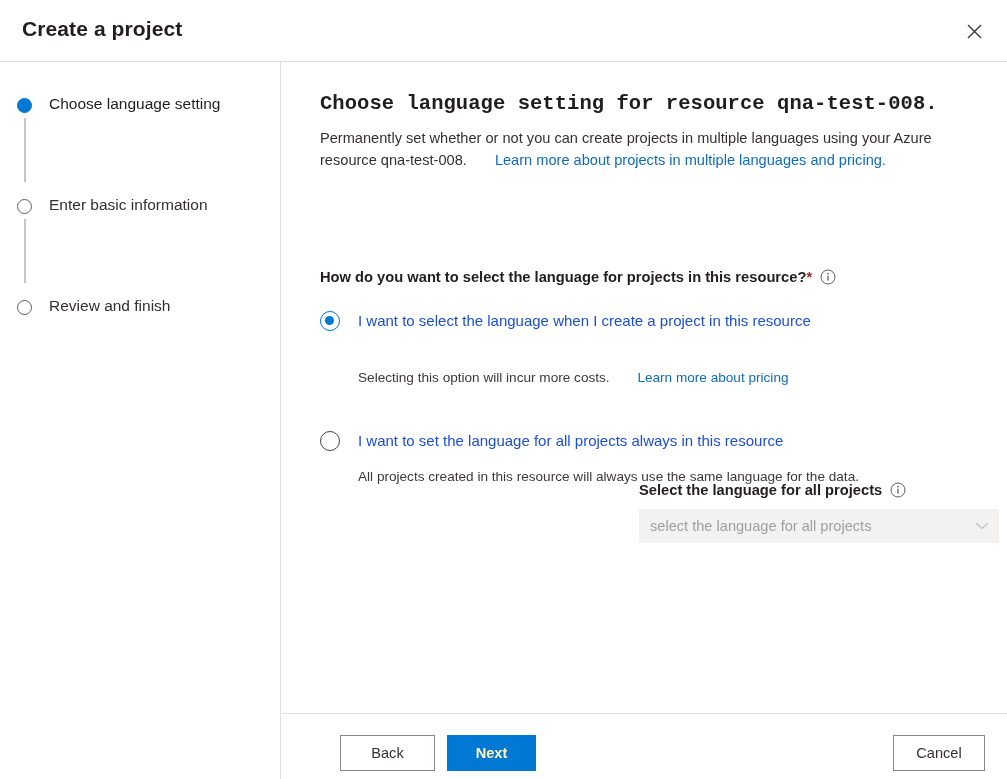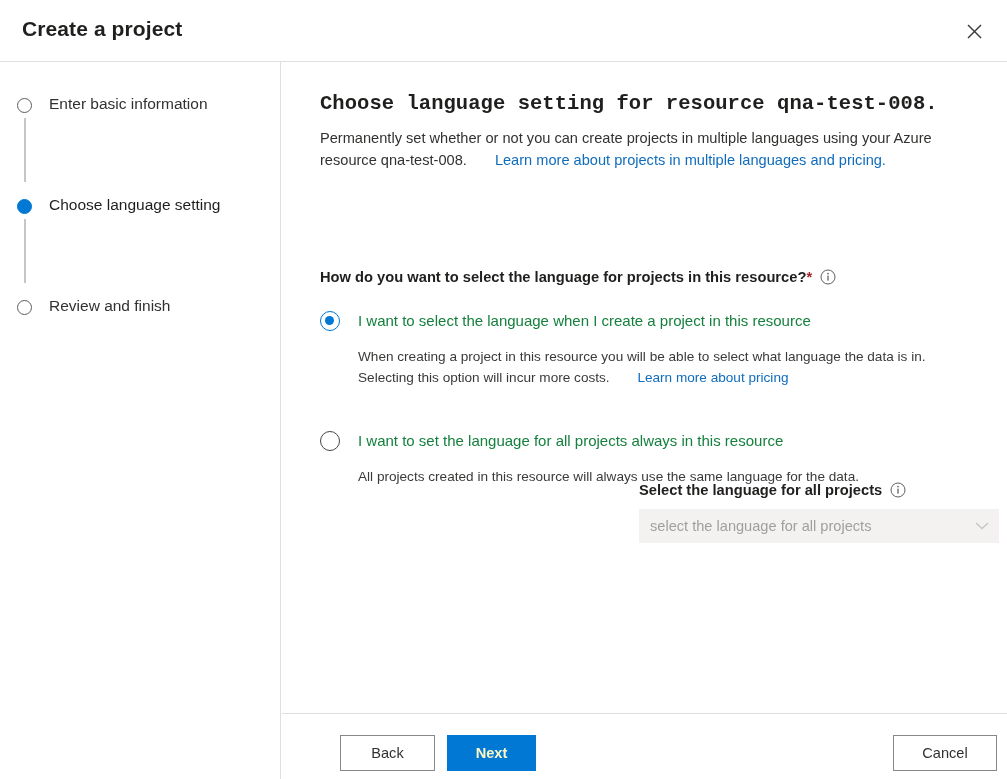--- a/index.html
+++ b/index.html
@@ -186,21 +186,21 @@
     width: 9.2px; height: 9.2px;
     border-radius: 50%;
     background: #0078d4;
   }
   .radio-mark.off {
     border: 1.4px solid #484644;
   }
   .radio-text {
     margin-left: 18px;
     font-size: 15px;
-    color: #15803d;
+    color: #1d4ed8;
     line-height: 21px;
     white-space: nowrap;
   }
   .radio-help {
     margin: 10px 0 0 38px;
     width: 620px;
     font-size: 13.6px;
     line-height: 21px;
     color: #3b3a39;
   }
@@ -273,21 +273,21 @@
   }
   .btn-primary {
     background: #0078d4;
     border: 1px solid #0078d4;
     color: #fef9c3;
     font-weight: 600;
   }
 
   .btn-back   { left: 58px;  top: 21px; width: 95px; }
   .btn-next   { left: 165px; top: 21px; width: 89px; }
-  .btn-cancel { left: 611px; top: 21px; width: 104px; }
+  .btn-cancel { left: 611px; top: 21px; width: 92px; }
 </style>
 </head>
 <body>
 
 <div class="wizard">
 
   <div class="hdr">
     <div class="hdr-title">Create a project</div>
     <button class="close-btn" aria-label="Close">
       <span>
@@ -295,30 +295,30 @@
           <line x1="1" y1="1" x2="14" y2="14" stroke="#3b3a39" stroke-width="1.4"></line>
           <line x1="14" y1="1" x2="1" y2="14" stroke="#3b3a39" stroke-width="1.4"></line>
         </svg>
       </span>
     </button>
   </div>
 
   <div class="side">
     <div class="steps">
 
+      <div class="step current">
+        <span class="step-dot done"></span>
+        <span class="step-line"></span>
+        <span class="step-label">Choose language setting</span>
+      </div>
+
       <div class="step">
         <span class="step-dot todo"></span>
         <span class="step-line"></span>
         <span class="step-label">Enter basic information</span>
-      </div>
-
-      <div class="step current">
-        <span class="step-dot done"></span>
-        <span class="step-line"></span>
-        <span class="step-label">Choose language setting</span>
       </div>
 
       <div class="step">
         <span class="step-dot todo"></span>
         <span class="step-label">Review and finish</span>
       </div>
 
     </div>
   </div>
 
@@ -342,21 +342,21 @@
     </div>
 
     <div class="radio-group">
 
       <div>
         <div class="radio-row">
           <span class="radio-mark on"></span>
           <span class="radio-text">I want to select the language when I create a project in this resource</span>
         </div>
         <div class="radio-help">
-          <span>When creating a project in this resource you will be able to select what language the data is in.</span><br>
+          <br>
           <span>Selecting this option will incur more costs. </span><a class="link">Learn more about pricing</a>
         </div>
       </div>
 
       <div class="opt2-wrap">
         <div class="radio-row">
           <span class="radio-mark off"></span>
           <span class="radio-text">I want to set the language for all projects always in this resource</span>
         </div>
         <div class="radio-help">

